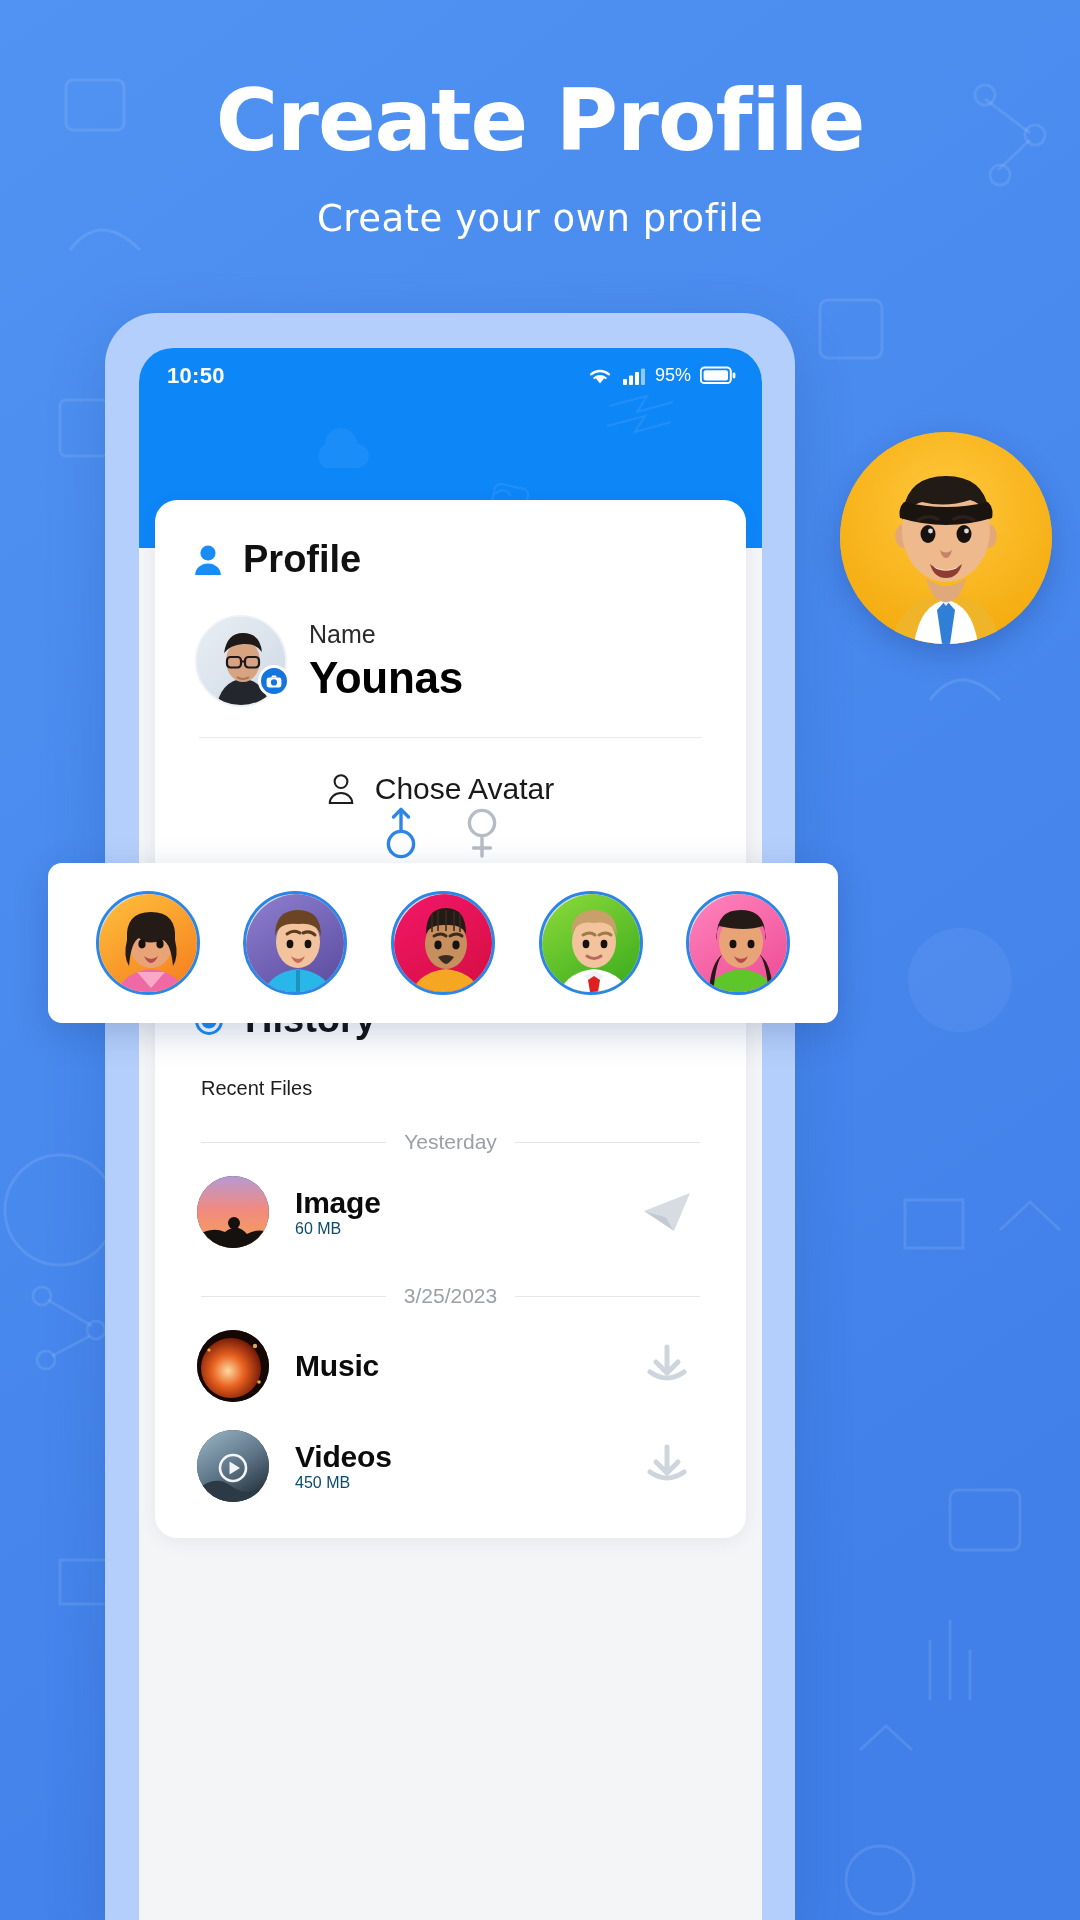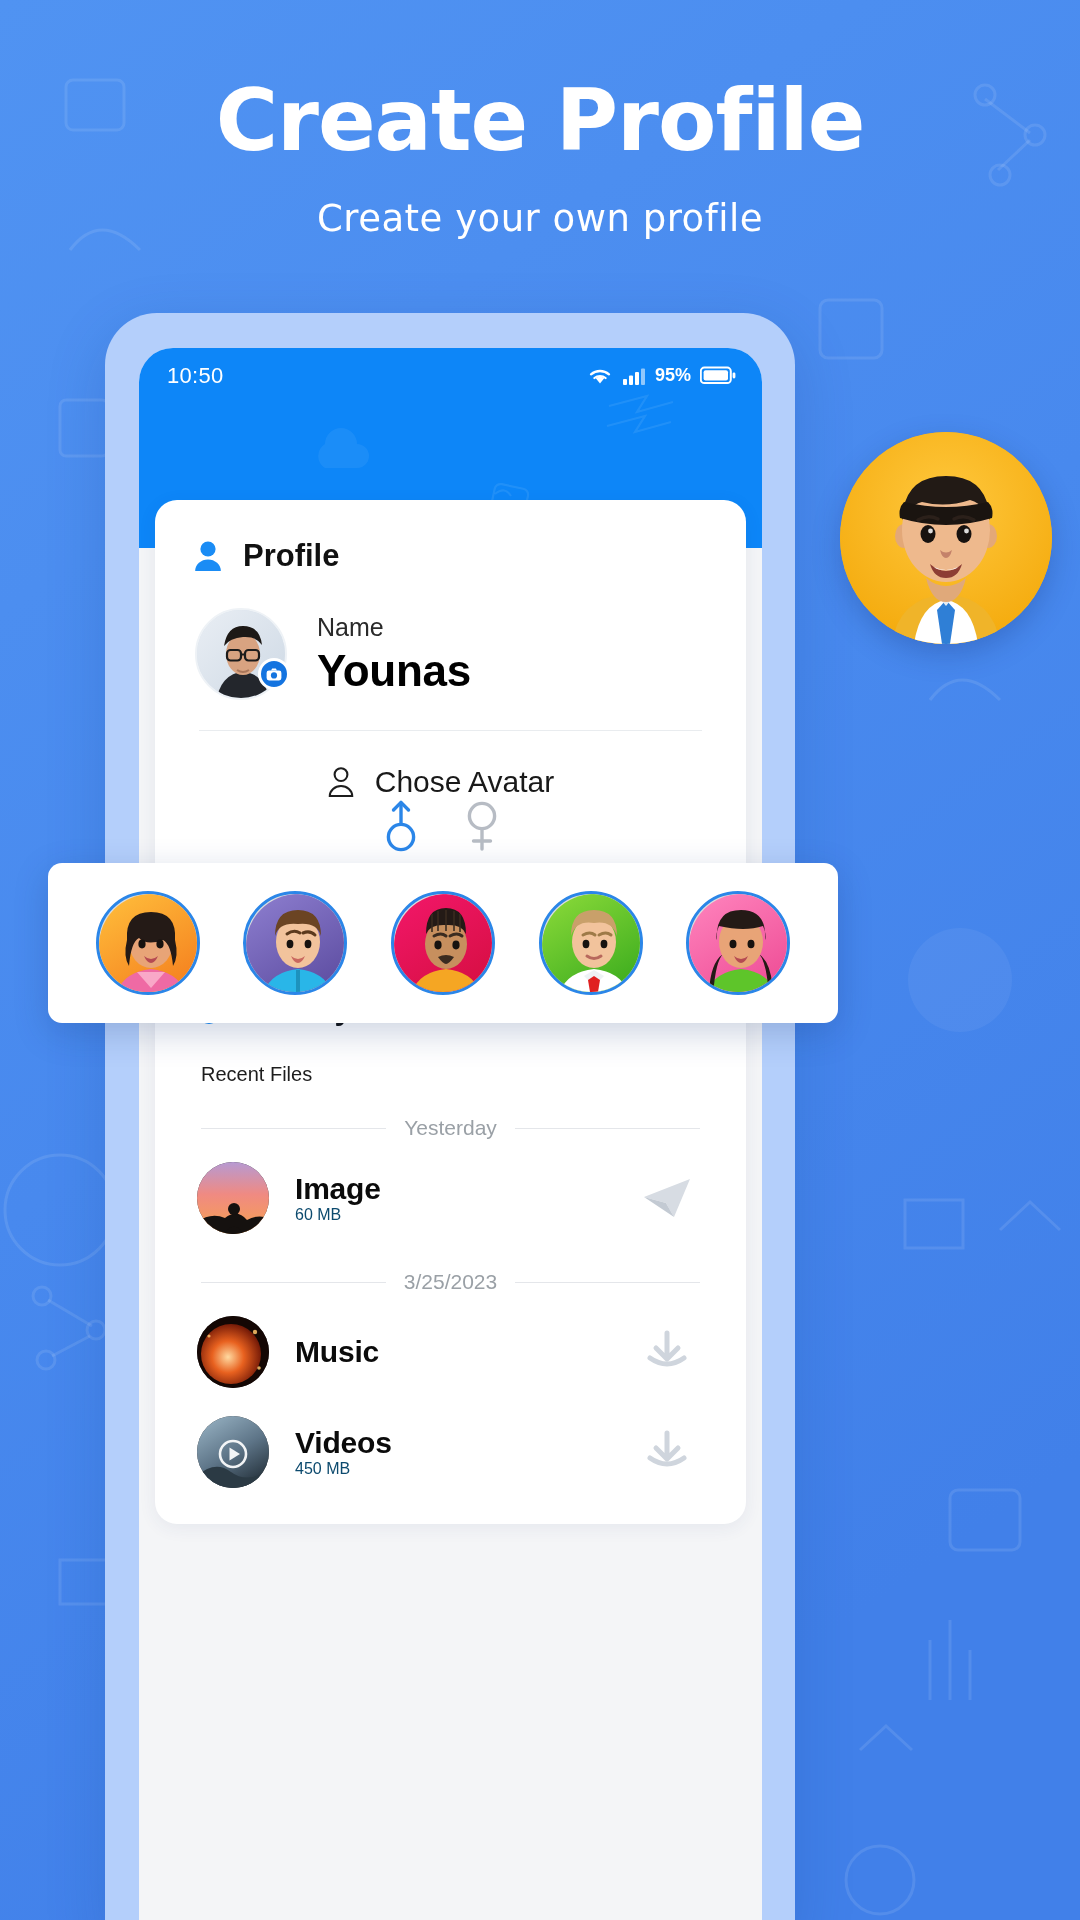--- a/index.html
+++ b/index.html
@@ -65,23 +65,23 @@
   #app-top .topdeco { position:absolute; inset:0; opacity:.38; }
   #status-bar {
     position:relative;
     height:55px;
     display:flex; align-items:center;
     justify-content:space-between;
     padding:0 26px 0 28px;
     color:#fff;
     z-index:2;
   }
-  #status-time { font-size:22px; font-weight:normal; letter-spacing:.3px; }
+  #status-time { font-size:22px; font-weight:bold; letter-spacing:.3px; }
   #status-right { display:flex; align-items:center; gap:9px; }
-  #status-batt-pct { font-size:18px; font-weight:bold; }
+  #status-batt-pct { font-size:18px; font-weight:normal; }
 
   #app-bar {
     position:relative;
     height:115px;
     display:flex; align-items:center;
     padding-left:34px;
     gap:35px;
     z-index:2;
   }
   #app-bar-title { color:#fff; font-size:38px; font-weight:500; letter-spacing:.2px; }
@@ -106,25 +106,25 @@
     border-radius:22px;
     z-index:3;
     box-shadow:0 4px 18px rgba(40,60,110,.08);
     padding-bottom:8px;
   }
   .section-head {
     display:flex; align-items:center;
     gap:20px;
     padding:38px 0 0 38px;
   }
-  .section-head .title { font-size:31px; font-weight:bold; color:#111; }
+  .section-head .title { font-size:38px; font-weight:bold; color:#111; }
 
   #name-row {
     display:flex; align-items:center;
-    gap:30px;
+    gap:22px;
     padding:34px 0 30px 40px;
   }
   .pic-wrap { position:relative; width:92px; height:92px; }
   #profile-pic {
     width:92px; height:92px; border-radius:50%;
     overflow:hidden; background:#d9e2ec;
     border:2px solid #eef2f6;
   }
   #camera-badge {
     position:absolute; right:-3px; bottom:10px;

